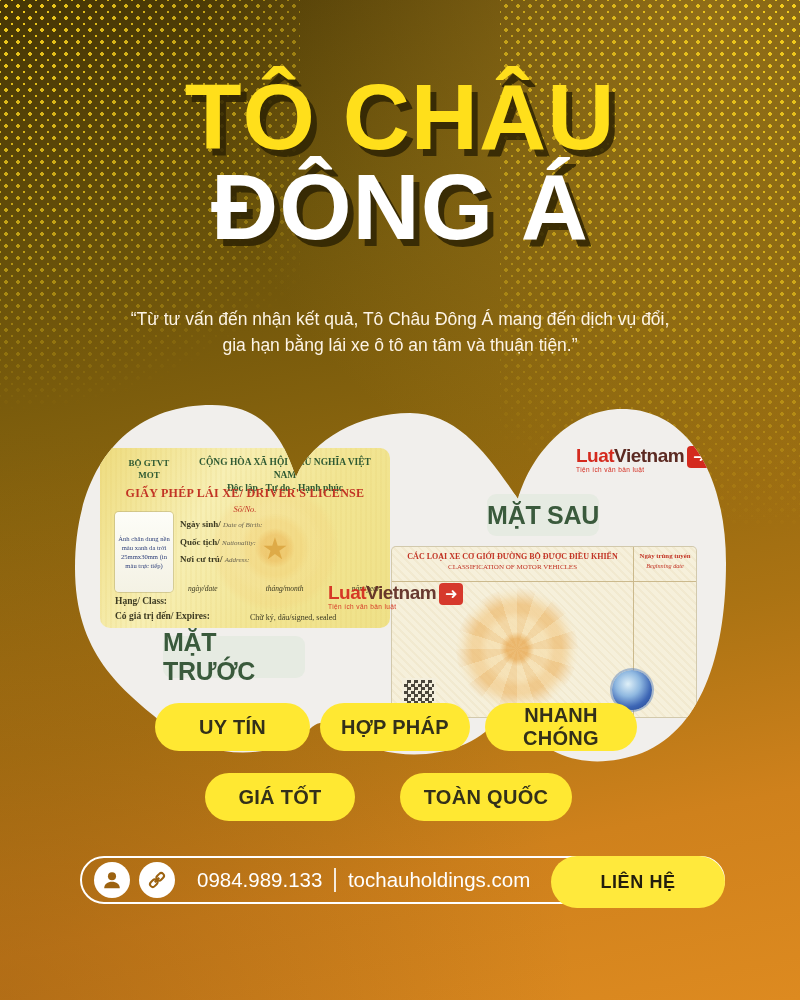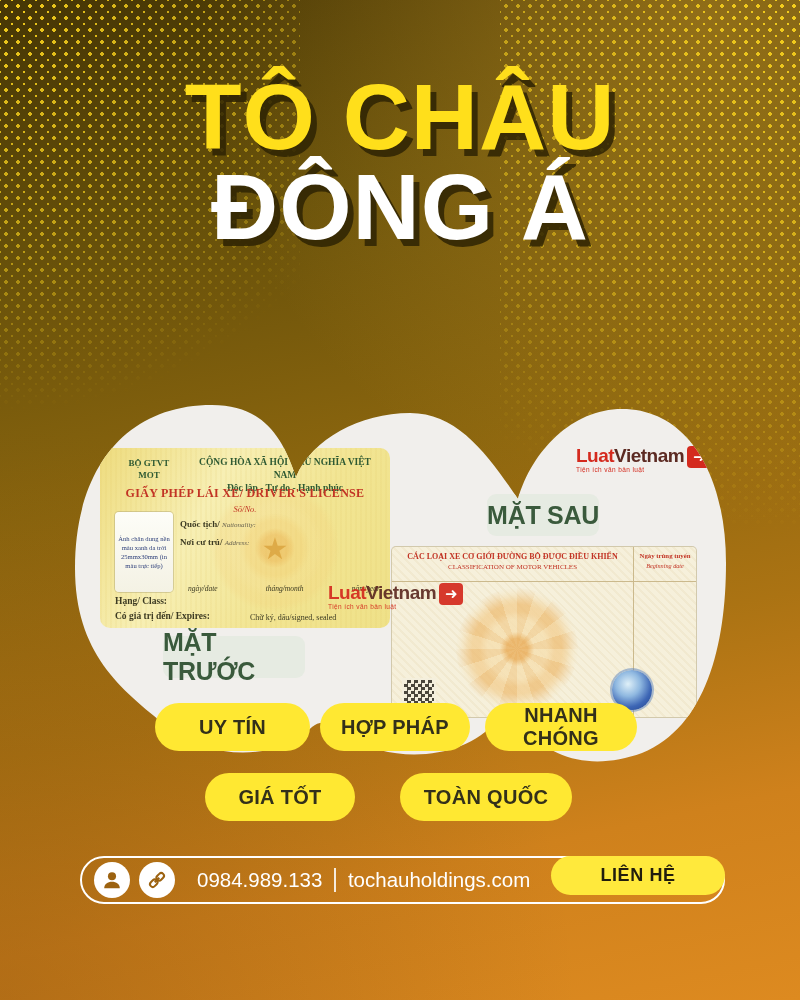--- a/index.html
+++ b/index.html
@@ -171,39 +171,40 @@
   }
   .c-circle{
     width:36px;height:36px;border-radius:50%;background:#fff;
     display:flex;align-items:center;justify-content:center;flex:0 0 auto;
   }
   .c-circle.first{margin-left:12px;}
   .c-circle + .c-circle{margin-left:9px;}
   .c-text{margin-left:22px;color:#fff;font-size:20.5px;display:flex;align-items:flex-start;}
   .c-sep{display:inline-block;width:1.5px;height:24px;background:rgba(255,255,255,.85);margin:0 12px;}
   .cta{
-    position:absolute;right:-2px;top:-2px;height:39px;width:174px;border-radius:26px;
+    position:absolute;right:-2px;top:-2px;height:52px;width:174px;border-radius:26px;
     background:#ffe93c;border:none;cursor:pointer;
     color:#221d0d;font-weight:700;font-size:18px;letter-spacing:.6px;
     display:flex;align-items:center;justify-content:center;font-family:inherit;
   }
 </style>
 </head>
 <body>
 
 <div class="page">
   <div class="bg-glow"></div>
   <div class="halftone ht-tl"></div>
   <div class="halftone ht-tr"></div>
 
   <h1 class="title" style="margin:0;">
     <span class="line1">TÔ CHÂU</span>
     <span class="line2">ĐÔNG Á</span>
   </h1>
 
+  <p class="quote" style="margin:0;">“Từ tư vấn đến nhận kết quả, Tô Châu Đông Á mang đến dịch vụ đổi, gia hạn bằng lái xe ô tô an tâm và thuận tiện.”</p>
 
   <div class="blob">
 
     <div class="card-front">
       <div class="cf-emblem">
         <span>★</span>
       </div>
       <div class="cf-ministry">
         <span>BỘ GTVT</span><br>
         <span>MOT</span>
@@ -211,20 +212,23 @@
       <div class="cf-nation">
         <span>CỘNG HÒA XÃ HỘI CHỦ NGHĨA VIỆT NAM</span><br>
         <span>Độc lập - Tự do - Hạnh phúc</span>
       </div>
       <div class="cf-doc-title">GIẤY PHÉP LÁI XE/ DRIVER'S LICENSE</div>
       <div class="cf-number">Số/No.</div>
       <div class="cf-photo">
         <span>Ảnh chân dung nền màu xanh da trời 25mmx30mm (in màu trực tiếp)</span>
       </div>
       <div class="cf-fields">
+        <div class="cf-field">
+          <span>Ngày sinh/</span> <span class="en">Date of Birth:</span>
+        </div>
         <div class="cf-field">
           <span>Quốc tịch/</span> <span class="en">Nationality:</span>
         </div>
         <div class="cf-field">
           <span>Nơi cư trú/</span> <span class="en">Address:</span>
         </div>
       </div>
       <div class="cf-dateline">
         <span>ngày/date</span>
         <span>tháng/month</span>

